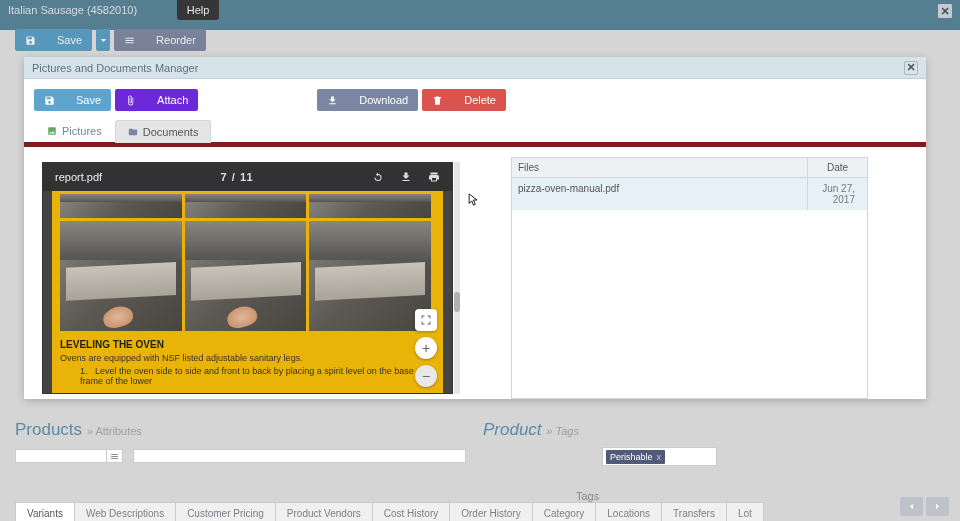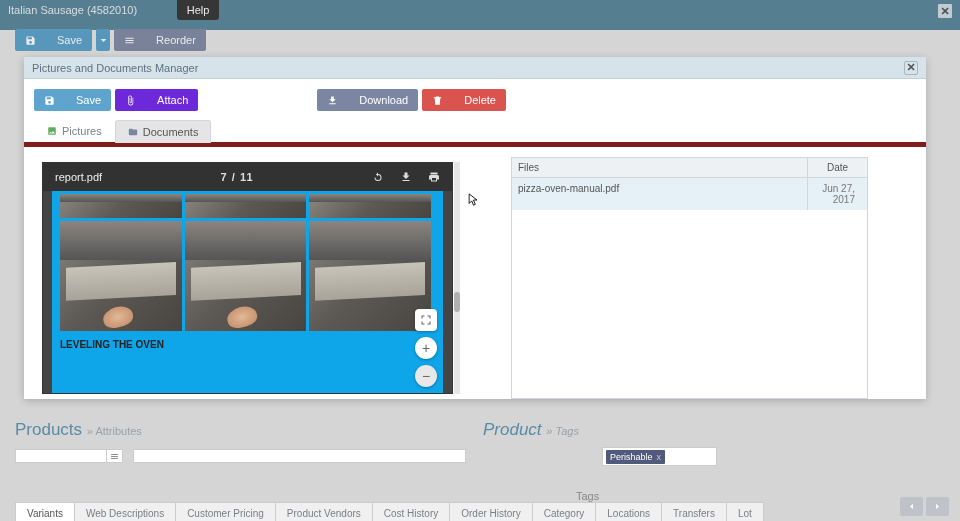--- a/index.html
+++ b/index.html
@@ -59,21 +59,21 @@
 .modal-body { display: flex; padding: 10px 10px 10px 18px; gap: 58px; align-items: center; }
 
 .pdf-viewer { width: 411px; height: 232px; background: #444; border: 1px solid #333; position: relative; overflow: hidden; }
 .pdf-scrollbar { position: absolute; right: -7px; top: 0; width: 6px; height: 100%; background: #e6e6e6; }
 .pdf-scrollthumb { position: absolute; right: -7px; top: 130px; width: 6px; height: 20px; background: #b0b0b0; border-radius: 3px; }
 .pdf-toolbar { height: 28px; background: #323232; color: #ddd; display: flex; align-items: center; padding: 0 12px; font-size: 11px; }
 .pdf-title { color:#eee; font-size: 11px; }
 .pdf-pages { margin-left: auto; margin-right: auto; color:#ddd; font-size: 11px; letter-spacing: 1px; font-weight: bold;}
 .pdf-icons { display: flex; gap: 16px; }
 .pdf-icons svg { width: 12px; height: 12px; fill: #ddd; cursor: pointer; }
-.pdf-page { position: absolute; top: 28px; left: 9px; right: 9px; bottom: 0; background: #0ea5e9; padding: 3px 12px 8px 8px; overflow: hidden; }
+.pdf-page { position: absolute; top: 28px; left: 9px; right: 9px; bottom: 0; background: #eab308; padding: 3px 12px 8px 8px; overflow: hidden; }
 .thumb-row { display: flex; gap: 3px; margin-bottom: 3px; }
 .thumb { flex: 1; height: 24px; background: linear-gradient(135deg, #8a8680 0%, #5d5a55 50%, #484540 100%); position: relative; overflow: hidden; }
 .thumb.tall { height: 110px; }
 .thumb .hand { position:absolute; bottom:4px; left:35%; width:30px; height:20px; background:radial-gradient(ellipse at center, #e3b89a 0%, #c99672 70%); border-radius:50% 50% 40% 40%; transform:rotate(-15deg);}
 .thumb .slab { position:absolute; top:40%; left:5%; right:5%; height:30%; background:linear-gradient(#c8c3b8,#a8a398); transform:skewY(-3deg);}
 .thumb .metal { position:absolute; top:0; left:0; right:0; height:35%; background:linear-gradient(#8a8580,#555);}
 .leveling { font-weight: bold; font-size: 10px; color: #222; margin-top: 8px; }
 .leveling-text { font-size: 9px; color: #333; margin-top: 3px; }
 .leveling-li { font-size: 9px; color: #333; margin-top: 3px; margin-left: 20px; }
 .floating-controls { position: absolute; right: 6px; bottom: 6px; display: flex; flex-direction: column; gap: 6px; }
@@ -269,20 +269,25 @@
                 <div class="metal"></div>
                 <div class="slab"></div>
                 <div class="hand"></div>
               </div>
             <div class="thumb tall">
                 <div class="metal"></div>
                 <div class="slab"></div>
               </div>
           </div>
           <div class="leveling">LEVELING THE OVEN</div>
+          <div class="leveling-text">Ovens are equipped with NSF listed adjustable sanitary legs.</div>
+          <div class="leveling-li">
+            <span>1.</span>&nbsp;&nbsp;
+            <span>Level the oven side to side and front to back by placing a spirit level on the base frame of the lower</span>
+          </div>
           <div class="floating-controls">
             <div class="fc-btn fit">
               <svg width="12" height="12" viewBox="0 0 24 24" fill="#666">
                   <path d="M3 3h6v2H5v4H3V3zm12 0h6v6h-2V5h-4V3zM3 15h2v4h4v2H3v-6zm16 0h2v6h-6v-2h4v-4z"></path>
                 </svg>
             </div>
             <div class="fc-btn">+</div>
             <div class="fc-btn" style="background:#e8e8e8">−</div>
           </div>
         </div>

